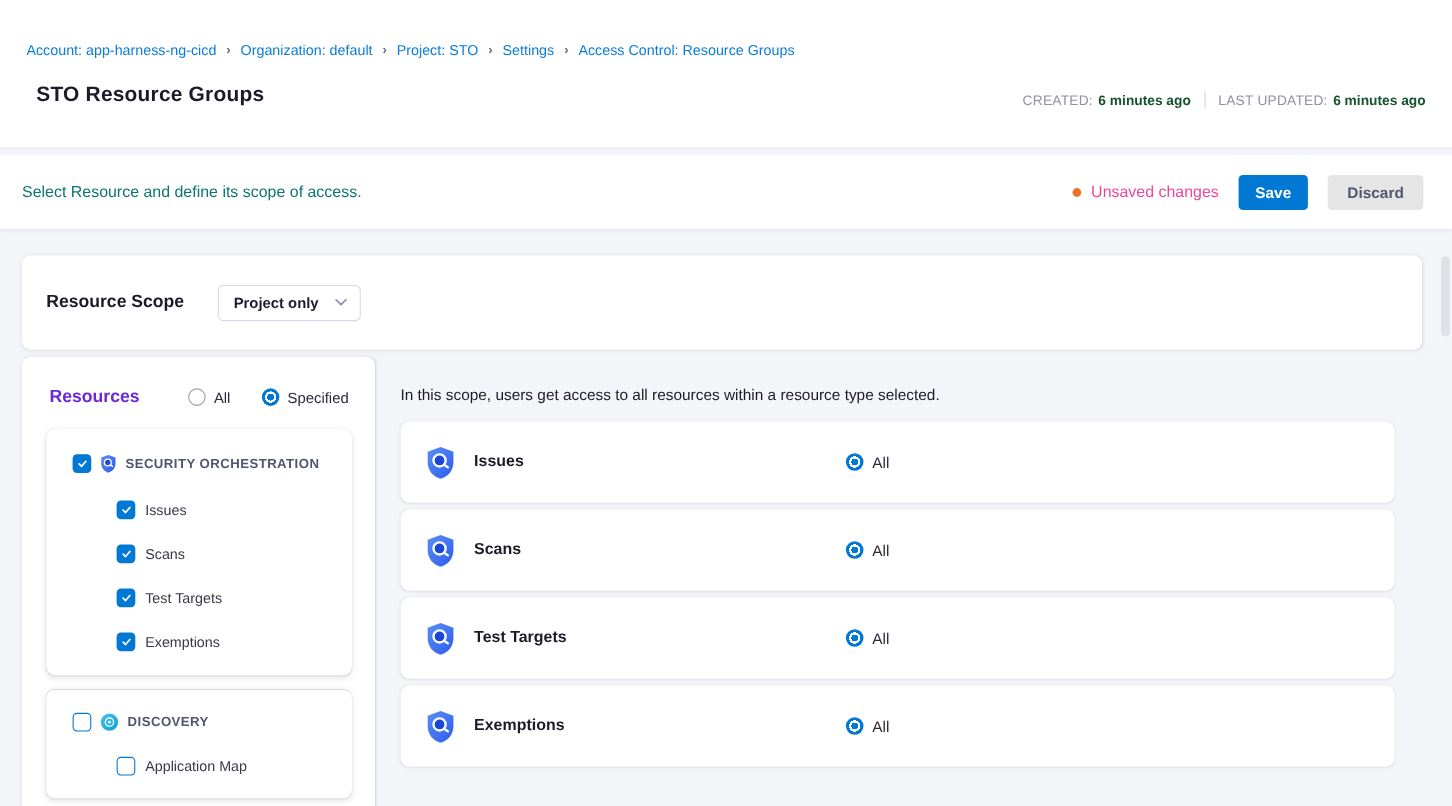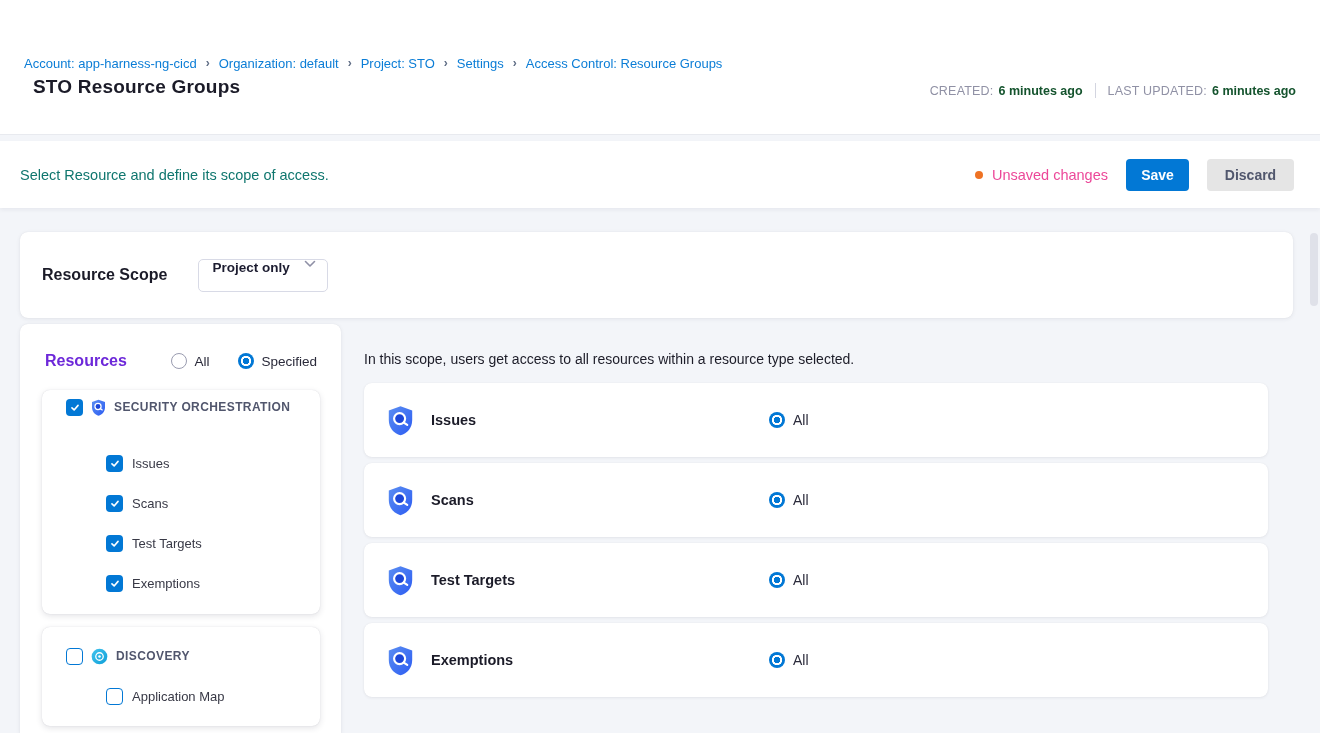--- a/index.html
+++ b/index.html
@@ -11,21 +11,21 @@
     position: relative;
   }
   .screen { position: relative; width: 1320px; height: 733px; }
 
   
   .page-header {
     position: absolute; top: 0; left: 0; width: 100%; height: 134px;
     background: #ffffff; box-shadow: 0 1px 0 rgba(40,41,61,0.05);
   }
   .breadcrumb {
-    position: absolute; left: 24px; top: 56px;
+    position: absolute; left: 24px; top: 38px;
     display: flex; align-items: center; gap: 9px;
     font-size: 13px;
   }
   .crumb { color: #0b7dd6; cursor: pointer; white-space: nowrap; }
   .crumb-sep { color: #5f6d85; font-size: 12px; font-weight: 700; transform: translateY(-1px); }
   .page-title {
     position: absolute; left: 33px; top: 76px;
     font-size: 19px; font-weight: 700; color: #1b1b28; letter-spacing: .2px;
   }
   .header-meta {
@@ -55,21 +55,21 @@
   .scope-card {
     position: absolute; left: 20px; top: 232px; width: 1273px; height: 86px;
     background: #ffffff; border-radius: 8px;
     box-shadow: 0 1px 4px rgba(40,41,61,0.08), 0 0 1px rgba(40,41,61,0.1);
     display: flex; align-items: center;
   }
   .scope-label { margin-left: 22px; font-size: 16px; font-weight: 700; color: #1b1b28; }
   .scope-select {
     margin-left: 31px; width: 130px; height: 33px;
     border: 1px solid #d8dae6; border-radius: 5px; background: #ffffff;
-    display: flex; justify-content: space-between;
+    display: flex; align-items: center; justify-content: space-between;
     padding: 0 11px 0 13px; cursor: pointer;
   }
   .scope-select-value { font-size: 13.5px; font-weight: 600; color: #1c1c30; }
 
   
   .resources-panel {
     position: absolute; left: 20px; top: 324px; width: 321px; height: 416px;
     background: #ffffff; border-radius: 8px;
     box-shadow: 0 1px 4px rgba(40,41,61,0.08), 0 0 1px rgba(40,41,61,0.1);
   }
@@ -200,21 +200,21 @@
       <div class="mode-group">
         <span class="radio radio-off"></span>
         <span class="mode-label">All</span>
         <span class="mode-gap"></span>
         <span class="radio radio-on"></span>
         <span class="mode-label">Specified</span>
       </div>
     </div>
 
     <div class="group-card group-card-1">
-      <div class="g-row" style="left:24px; top:0;text-align:right;">
+      <div class="g-row" style="left:24px; top:14px;text-align:right;">
         <span class="checkbox checkbox-checked">
           <svg width="12" height="11" viewBox="0 0 18 18">
               <polyline points="4,9.5 7.6,13 14,5.5" fill="none" stroke="#ffffff" stroke-width="2.6" stroke-linecap="round" stroke-linejoin="round"></polyline>
             </svg>
         </span>
         <span class="g-icon">
           <svg width="15" height="17" viewBox="0 0 24 27">
             <path d="M12 .9 L22.4 4.7 V13 C22.4 20 18 24.9 12 26.6 C6 24.9 1.6 20 1.6 13 V4.7 Z" fill="url(#shieldGrad)"></path>
             <circle cx="11.2" cy="11.8" r="4.9" fill="#1c46d8" stroke="#ffffff" stroke-width="2"></circle>
             <line x1="14.9" y1="15.3" x2="18" y2="17.4" stroke="#ffffff" stroke-width="2" stroke-linecap="round"></line>

